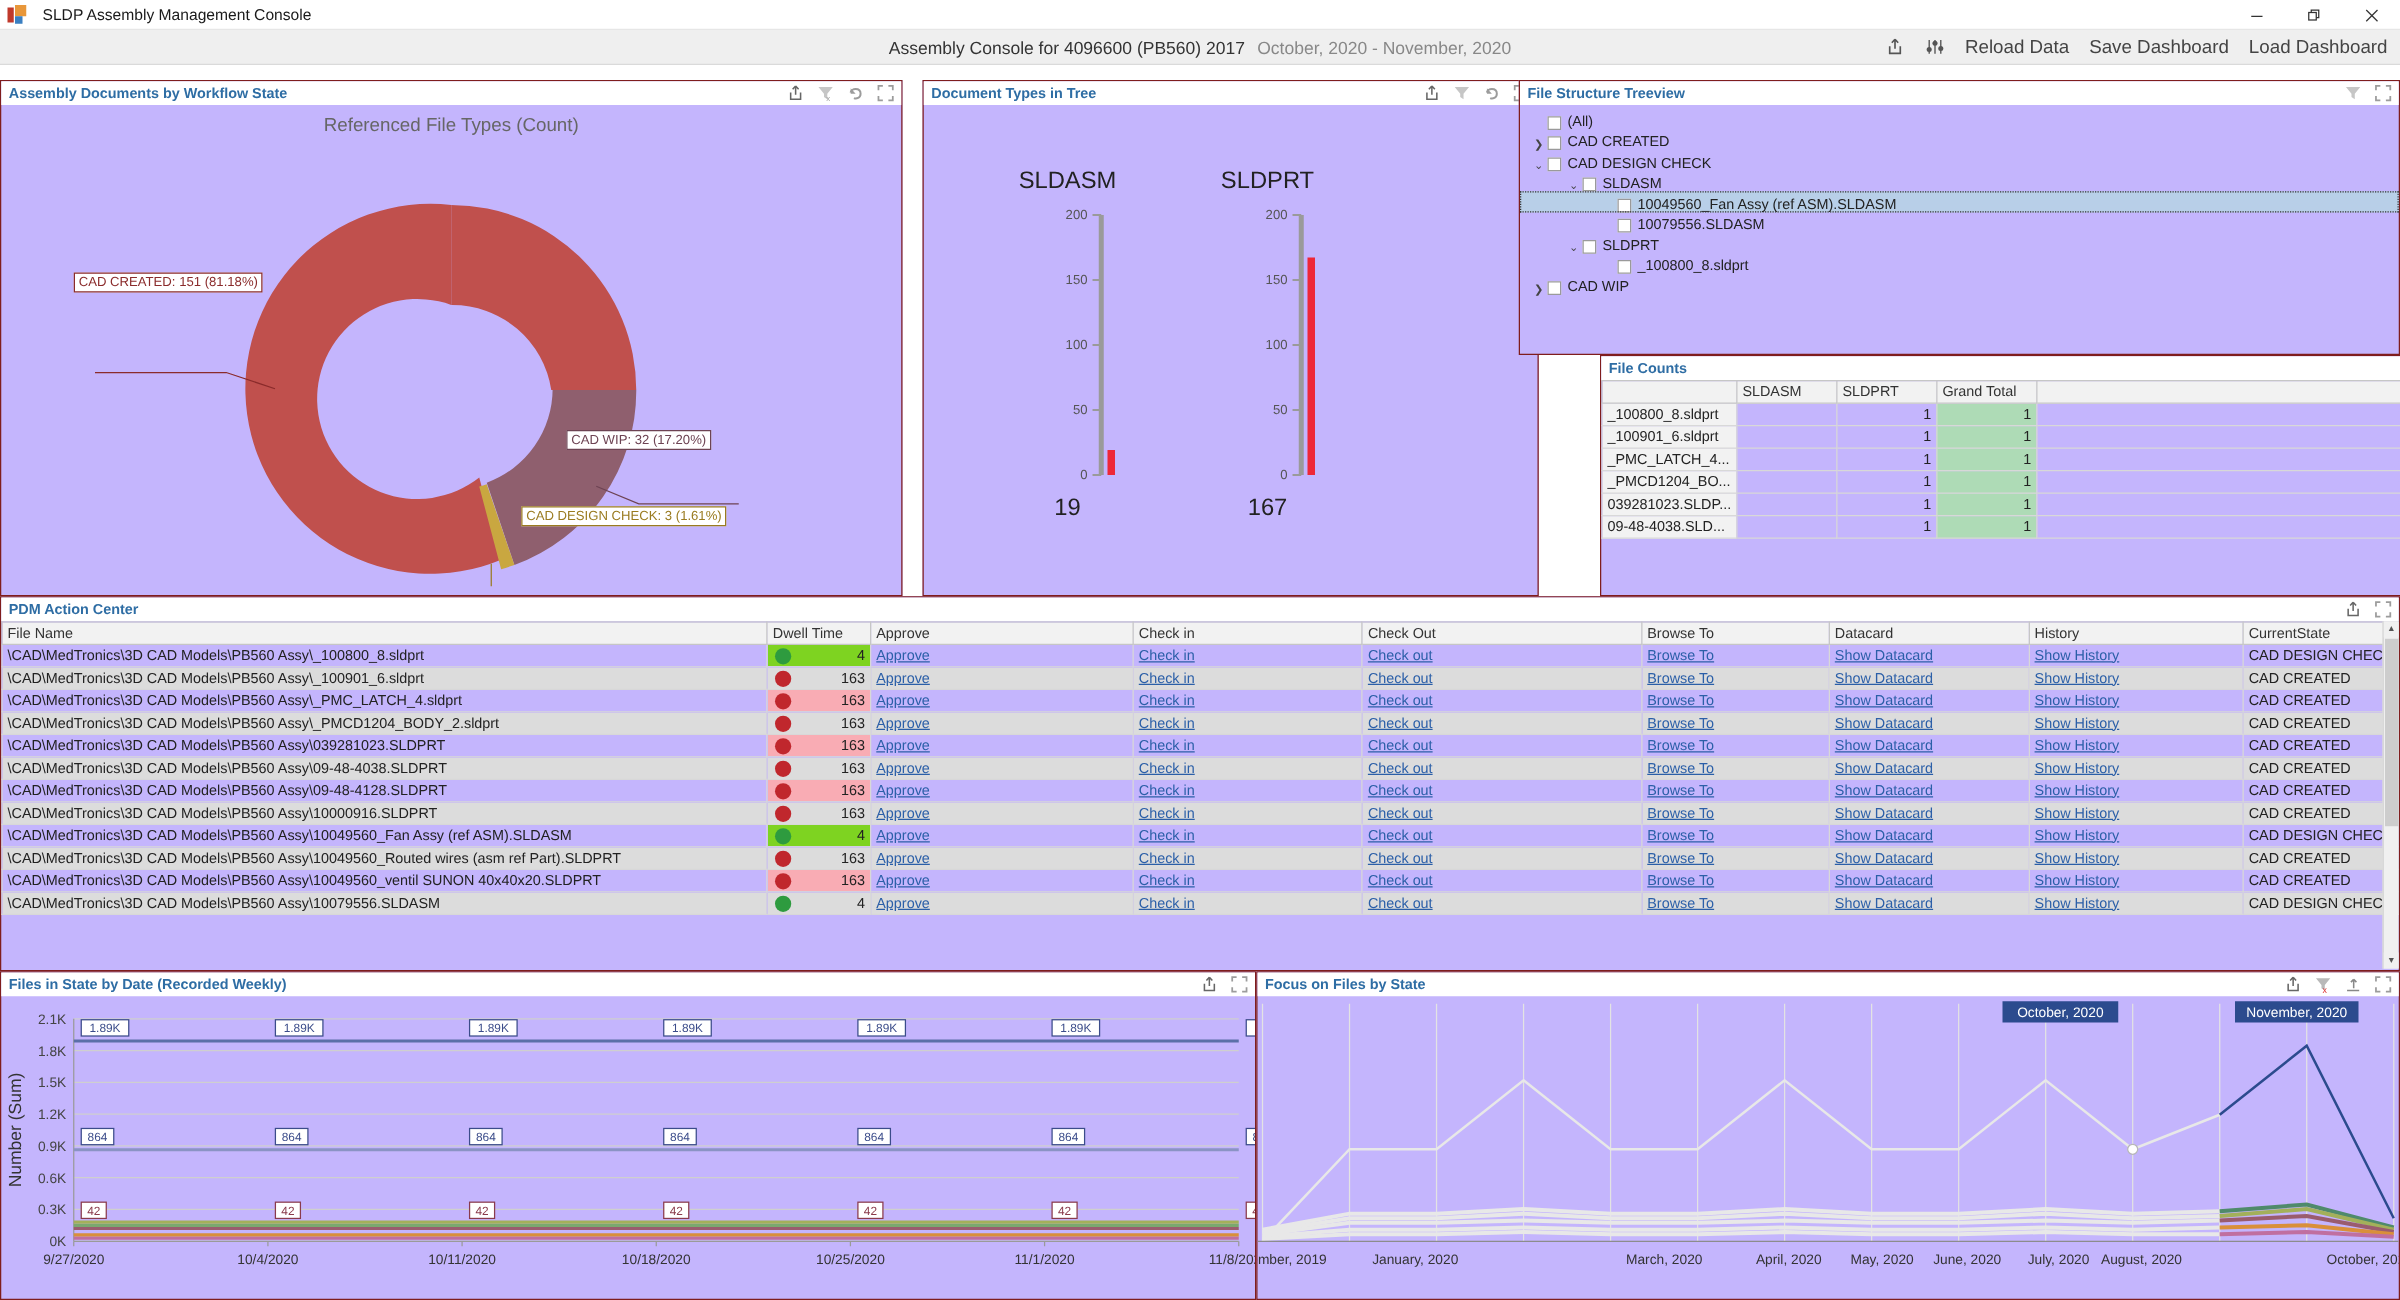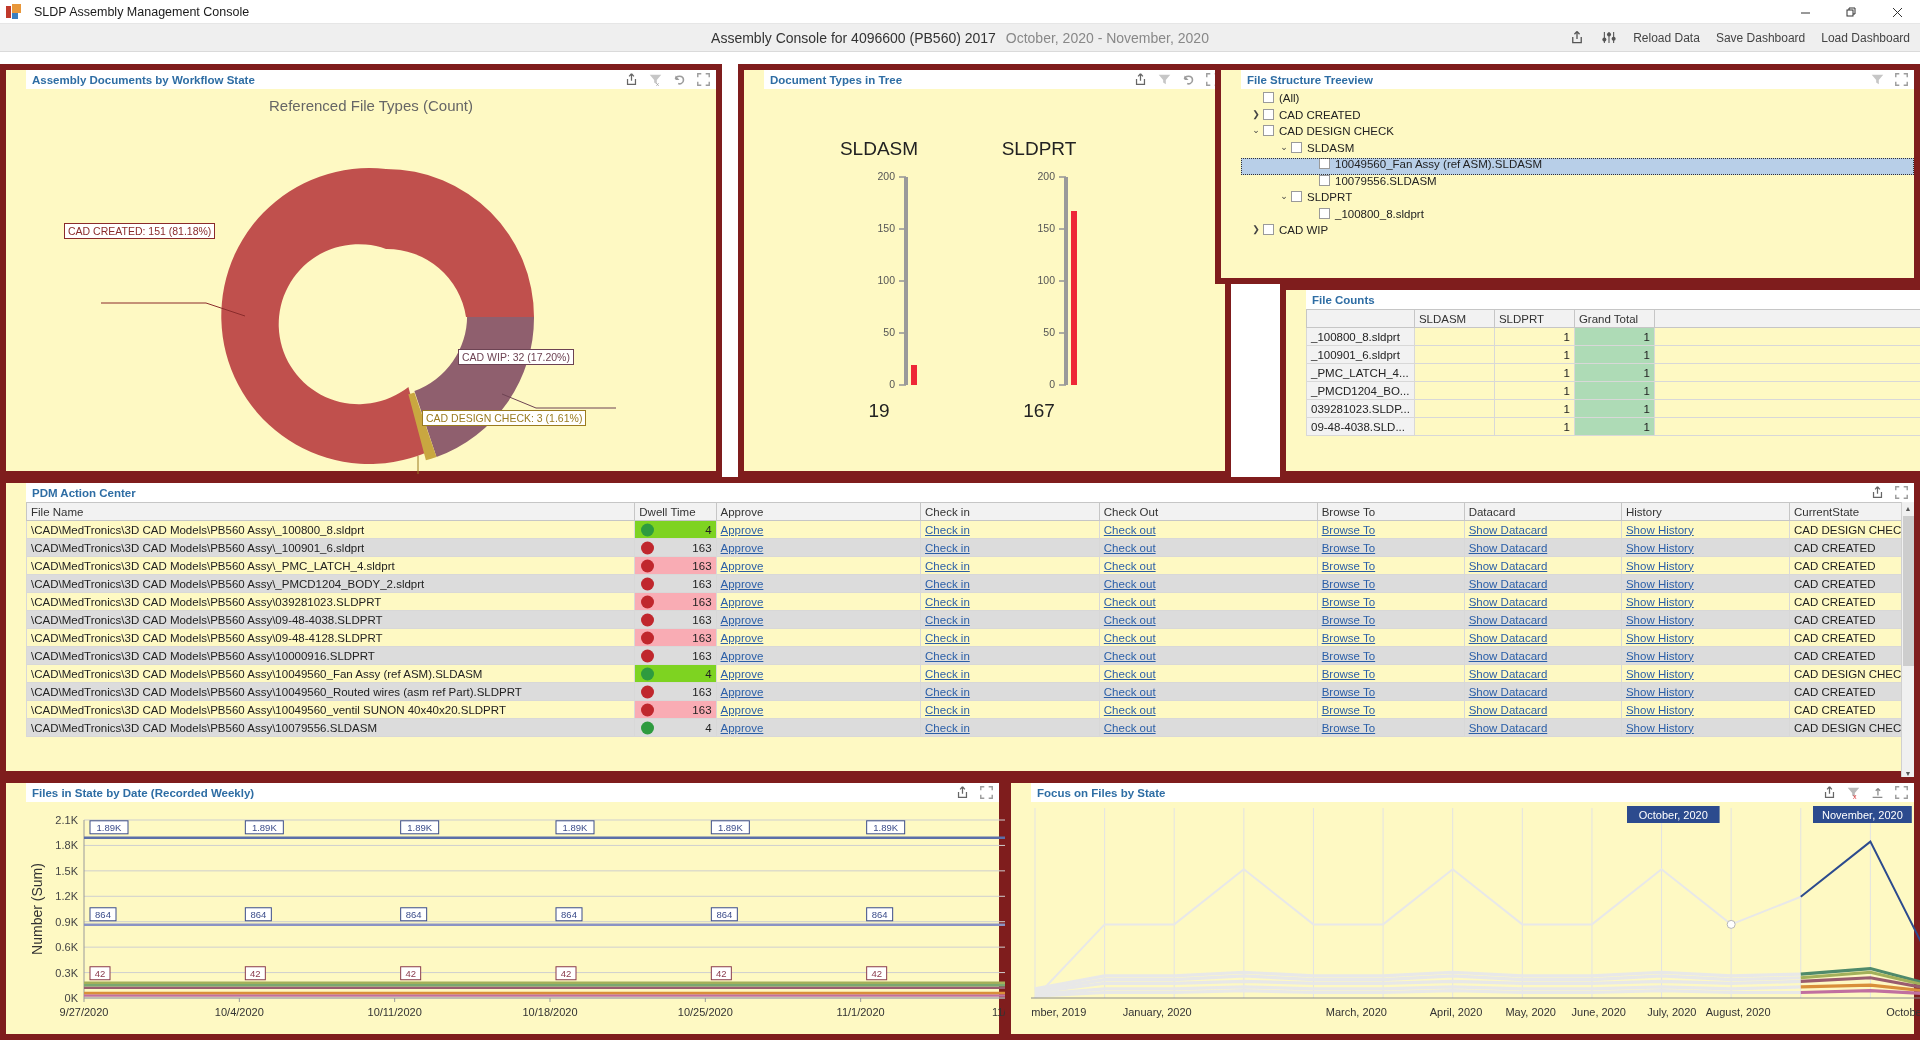--- a/index.html
+++ b/index.html
@@ -35,45 +35,45 @@
     height:28px; background:#efefef; display:flex; align-items:center;
     position:relative; border-bottom:1px solid #dadada;
   }
   .header-center {
     position:absolute; left:0; right:0; text-align:center;
     font-size:14px; color:#333;
   }
   .header-center .month { color:#888; margin-left:6px; }
   .header-right {
     position:absolute; right:10px; display:flex; align-items:center; gap:16px;
-    font-size:12px; color:#444;
+    font-size:15px; color:#444;
   }
 
   
   .icbtn { width:16px; height:16px; display:inline-flex; align-items:center; justify-content:center; cursor:pointer; }
   svg { display:block; }
 
   
-  .panel { position:absolute; background:#fef9c3; border:6px solid #7f1d1d;padding-left:20px; }
+  .panel { position:absolute; background:#c4b5fd; border:1px solid #7f1d1d; }
   .panel-head {
     height:19px; display:flex; align-items:center; justify-content:space-between;
     padding:0 5px 0 6px; background:#fff;
   }
   .panel-title { color:#2e6da4; font-weight:bold; font-size:11.5px; white-space:nowrap; }
   .panel-tools { display:flex; align-items:center; gap:8px; }
 
   
   .chart-title { text-align:center; font-size:15px; color:#666; margin-top:8px; }
   .callout {
     position:absolute; font-size:10.5px; background:#fff; padding:1px 3px; white-space:nowrap;
   }
 
   
   .tree { padding:3px 0 0 0; font-size:11.5px; }
-  .tree-row { display:flex; align-items:flex-start; height:16.5px; padding-left:4px; }
+  .tree-row { display:flex; align-items:flex-end; height:16.5px; padding-left:4px; }
   .tree-row.sel { background:#b8cfe8; outline:1px dotted #333; outline-offset:-1px; }
   .twisty { width:14px; text-align:center; color:#444; font-size:9px; cursor:pointer; }
   .cbx { width:11px; height:11px; border:1px solid #9a9a9a; background:#fff; margin-right:5px; flex:none; }
   .tree-label { color:#222; }
 
   
   table { border-collapse:collapse; width:100%; font-size:11.5px; }
   .grid th {
     background:#f2f2f2; border:1px solid #c6c6c6; font-weight:normal; text-align:left;
     padding:2px 4px; color:#333; height:18px;

